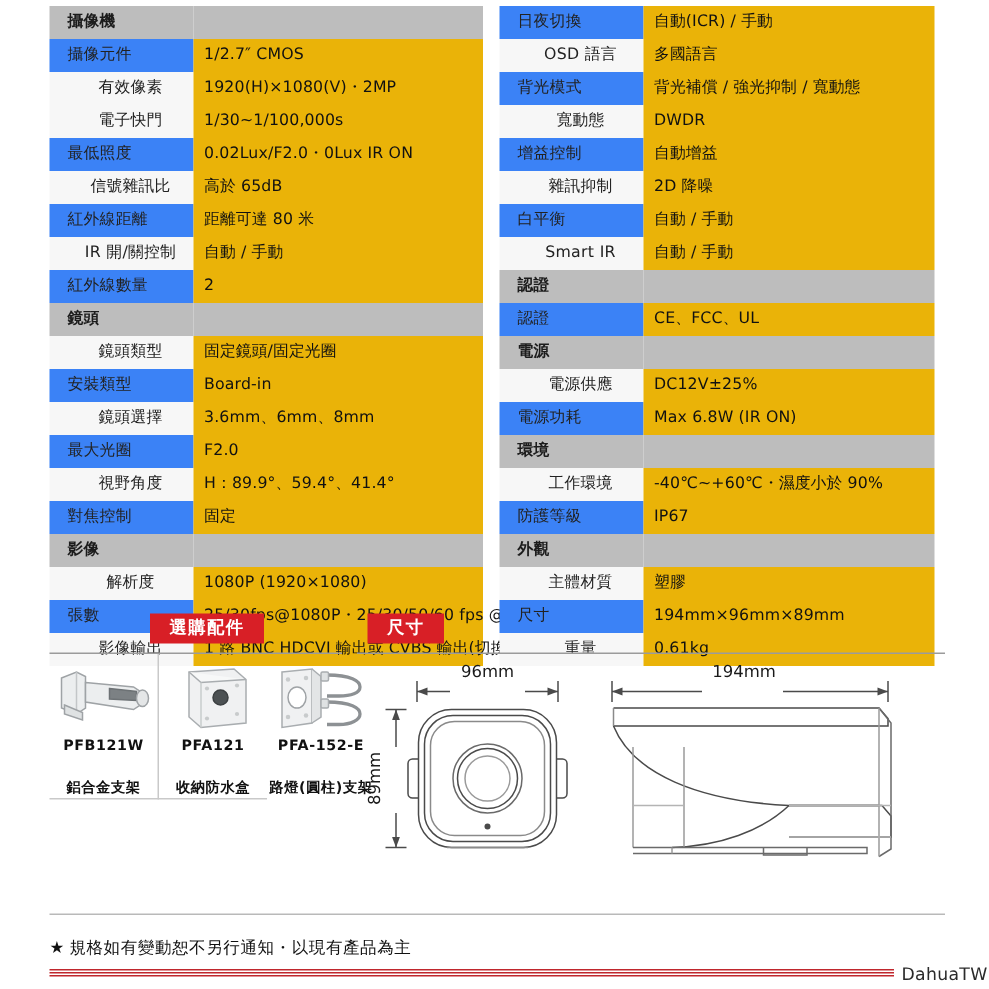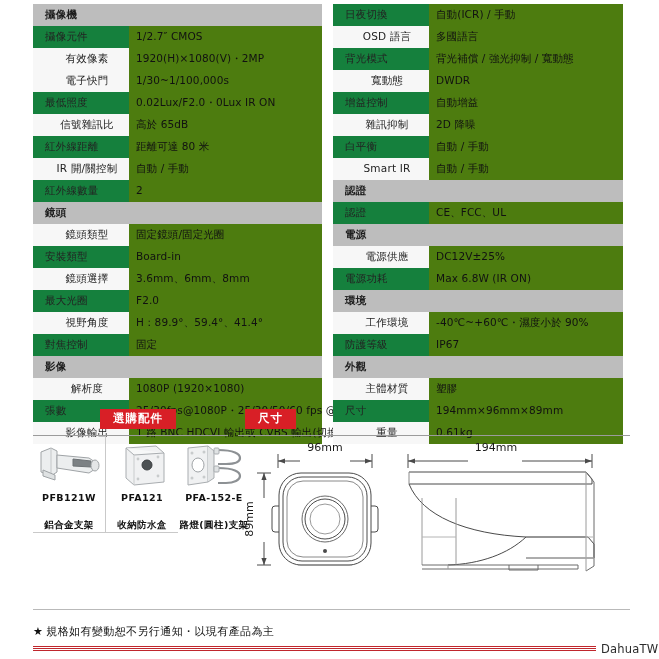--- a/index.html
+++ b/index.html
@@ -54,23 +54,23 @@
   .tbl tr.r-odd td{ background:#f4f4f4; }
   .tbl tr.r-even td{ background:#fbfbfb; }
   .tbl tr.sec td{
     background:#bdbdbd;
     font-weight:bold;
     color:#1c1c1c;
     height:19px;
   }
   .tbl tr.sec td.v{ background:#bdbdbd; }
   .tbl tr.r-odd td.v, .tbl tr.r-even td.v{
-    background:#4d7c0f;
-  }
-  .tbl tr.r-odd td.k{ background:#15803d; }
+    background:#eab308;
+  }
+  .tbl tr.r-odd td.k{ background:#3b82f6; }
   .tbl tr.r-even td.k{ background:#f7f7f7;text-align:center; }
 
   
   .panels{
     position:absolute;
     left:0;top:405px;
     width:587px;height:215px;
   }
   .badge{
     position:absolute;

